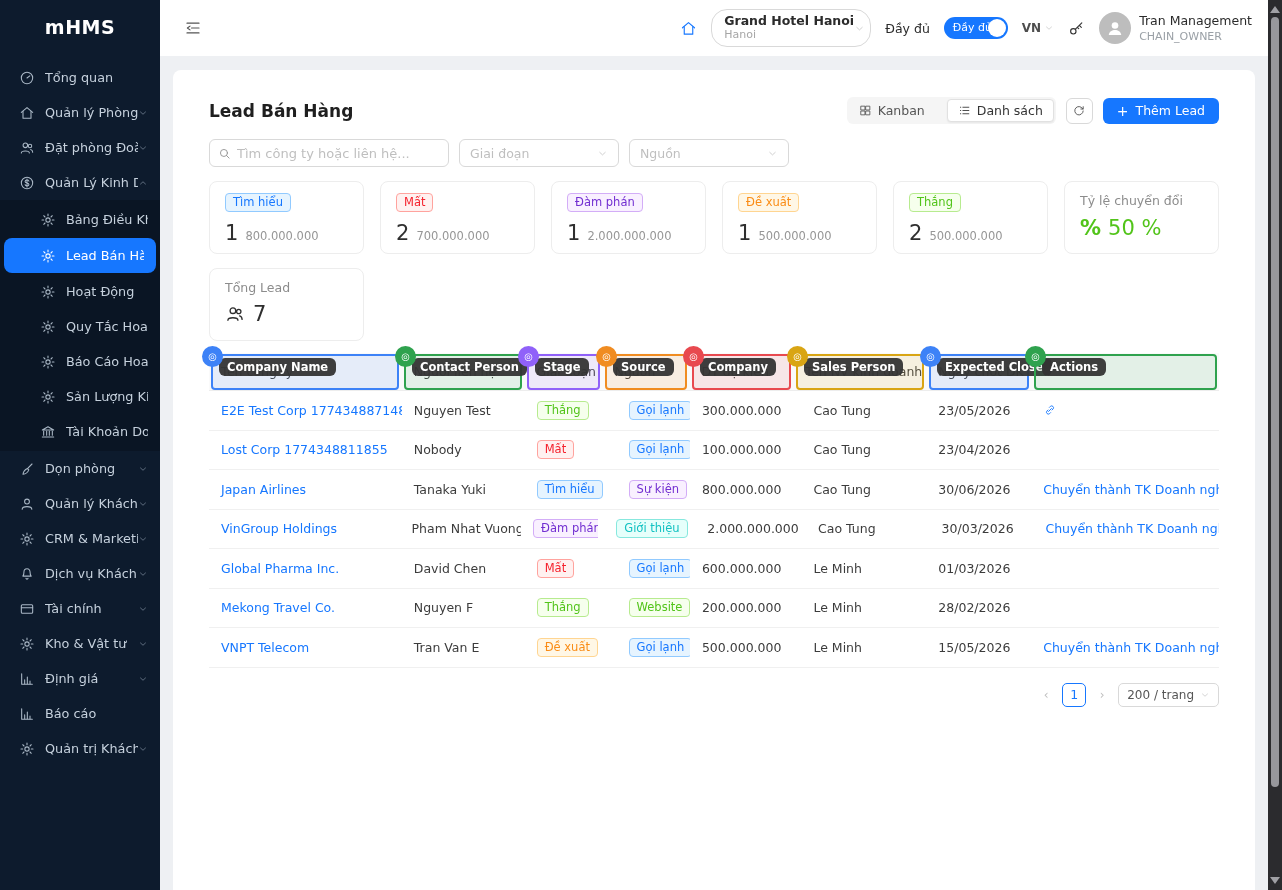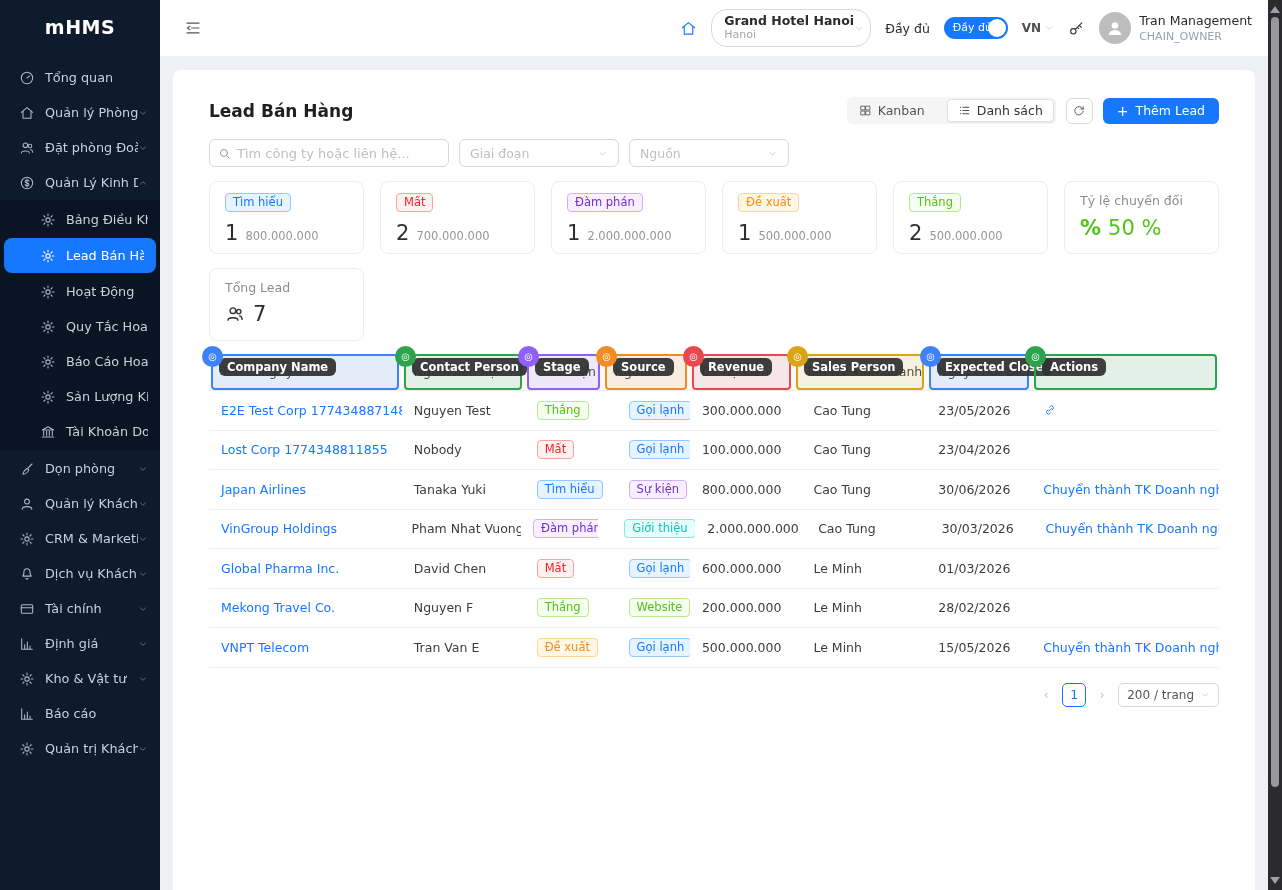--- a/index.html
+++ b/index.html
@@ -314,39 +314,39 @@
         <span class="s-label">Tài chính</span>
         <span class="s-chev">
           <svg viewBox="0 0 24 24" width="10" height="10" fill="none" stroke="currentColor" stroke-width="1.6" stroke-linecap="round" stroke-linejoin="round">
             <path d="M6 9.5l6 5.5 6-5.5"></path>
           </svg>
         </span>
       </div>
       <div class="side-item">
         <span class="s-ico">
           <svg viewBox="0 0 24 24" width="16" height="16" fill="none" stroke="currentColor" stroke-width="1.6" stroke-linecap="round" stroke-linejoin="round">
+            <circle cx="12" cy="12" r="3.2"></circle>
+            <path d="M12 3v2.6M12 18.4V21M3 12h2.6M18.4 12H21M5.6 5.6l1.9 1.9M16.5 16.5l1.9 1.9M18.4 5.6l-1.9 1.9M7.5 16.5l-1.9 1.9"></path>
+          </svg>
+        </span>
+        <span class="s-label">Kho &amp; Vật tư</span>
+        <span class="s-chev">
+          <svg viewBox="0 0 24 24" width="10" height="10" fill="none" stroke="currentColor" stroke-width="1.6" stroke-linecap="round" stroke-linejoin="round">
+            <path d="M6 9.5l6 5.5 6-5.5"></path>
+          </svg>
+        </span>
+      </div>
+      <div class="side-item">
+        <span class="s-ico">
+          <svg viewBox="0 0 24 24" width="16" height="16" fill="none" stroke="currentColor" stroke-width="1.6" stroke-linecap="round" stroke-linejoin="round">
             <path d="M4 4v16h16"></path>
             <path d="M8.5 19v-6M12.5 19v-10M16.5 19v-4"></path>
           </svg>
         </span>
         <span class="s-label">Định giá</span>
-        <span class="s-chev">
-          <svg viewBox="0 0 24 24" width="10" height="10" fill="none" stroke="currentColor" stroke-width="1.6" stroke-linecap="round" stroke-linejoin="round">
-            <path d="M6 9.5l6 5.5 6-5.5"></path>
-          </svg>
-        </span>
-      </div>
-      <div class="side-item">
-        <span class="s-ico">
-          <svg viewBox="0 0 24 24" width="16" height="16" fill="none" stroke="currentColor" stroke-width="1.6" stroke-linecap="round" stroke-linejoin="round">
-            <circle cx="12" cy="12" r="3.2"></circle>
-            <path d="M12 3v2.6M12 18.4V21M3 12h2.6M18.4 12H21M5.6 5.6l1.9 1.9M16.5 16.5l1.9 1.9M18.4 5.6l-1.9 1.9M7.5 16.5l-1.9 1.9"></path>
-          </svg>
-        </span>
-        <span class="s-label">Kho &amp; Vật tư</span>
         <span class="s-chev">
           <svg viewBox="0 0 24 24" width="10" height="10" fill="none" stroke="currentColor" stroke-width="1.6" stroke-linecap="round" stroke-linejoin="round">
             <path d="M6 9.5l6 5.5 6-5.5"></path>
           </svg>
         </span>
       </div>
       <div class="side-item">
         <span class="s-ico">
           <svg viewBox="0 0 24 24" width="16" height="16" fill="none" stroke="currentColor" stroke-width="1.6" stroke-linecap="round" stroke-linejoin="round">
             <path d="M4 4v16h16"></path>
@@ -574,21 +574,21 @@
           </div>
           <div class="anno-box" style="left: 396px; width: 82px; border-color: rgb(240, 140, 33); background: rgba(240, 140, 33, 0.11);">
             <span class="anno-dot" style="background:#f08c21">◎</span>
             <span class="anno-chip">Source</span>
           </div>
           <div class="th" style="width: 104px;">
             <span>DT dự kiến</span>
           </div>
           <div class="anno-box" style="left: 483px; width: 99px; border-color: rgb(232, 73, 79); background: rgba(232, 73, 79, 0.11);">
             <span class="anno-dot" style="background:#e8494f">◎</span>
-            <span class="anno-chip">Revenue</span>
+            <span class="anno-chip">Company</span>
           </div>
           <div class="th" style="width: 133px;">
             <span>Tên NV kinh doanh</span>
           </div>
           <div class="anno-box" style="left: 587px; width: 128px; border-color: rgb(217, 165, 20); background: rgba(217, 165, 20, 0.11);">
             <span class="anno-dot" style="background:#d9a514">◎</span>
             <span class="anno-chip">Sales Person</span>
           </div>
           <div class="th" style="width: 105px;">
             <span>Ngày chốt DK</span>
@@ -636,21 +636,21 @@
             <div class="td" style="width: 87px; padding-left: 26px;"><span class="tag tag-purple">Sự kiện</span></div>
             <div class="td right" style="width: 104px;"><span>800.000.000</span></div>
             <div class="td" style="width: 133px; padding-left: 20px;"><span>Cao Tung</span></div>
             <div class="td" style="width: 105px;"><span>30/06/2026</span></div>
             <div class="td" style="width: 188px;"><a class="cell-link">Chuyển thành TK Doanh nghiệp</a></div>
           </div>
           <div class="tr">
             <div class="td" style="width: 193px;"><a class="cell-link">VinGroup Holdings</a></div>
             <div class="td" style="width: 123px;"><span>Pham Nhat Vuong</span></div>
             <div class="td" style="width: 78px;"><span class="tag tag-purple">Đàm phán</span></div>
-            <div class="td" style="width: 98px; padding-left: 26px; text-decoration: underline;"><span class="tag tag-cyan">Giới thiệu</span></div>
+            <div class="td" style="width: 98px; padding-left: 18px; text-decoration: underline;"><span class="tag tag-cyan">Giới thiệu</span></div>
             <div class="td right" style="width: 104px;"><span>2.000.000.000</span></div>
             <div class="td" style="width: 133px; padding-left: 20px;"><span>Cao Tung</span></div>
             <div class="td" style="width: 105px;"><span>30/03/2026</span></div>
             <div class="td" style="width: 188px;"><a class="cell-link">Chuyển thành TK Doanh nghiệp</a></div>
           </div>
           <div class="tr">
             <div class="td" style="width: 193px;"><a class="cell-link">Global Pharma Inc.</a></div>
             <div class="td" style="width: 123px;"><span>David Chen</span></div>
             <div class="td" style="width: 78px;"><span class="tag tag-red">Mất</span></div>
             <div class="td" style="width: 87px; padding-left: 26px;"><span class="tag tag-blue">Gọi lạnh</span></div>

